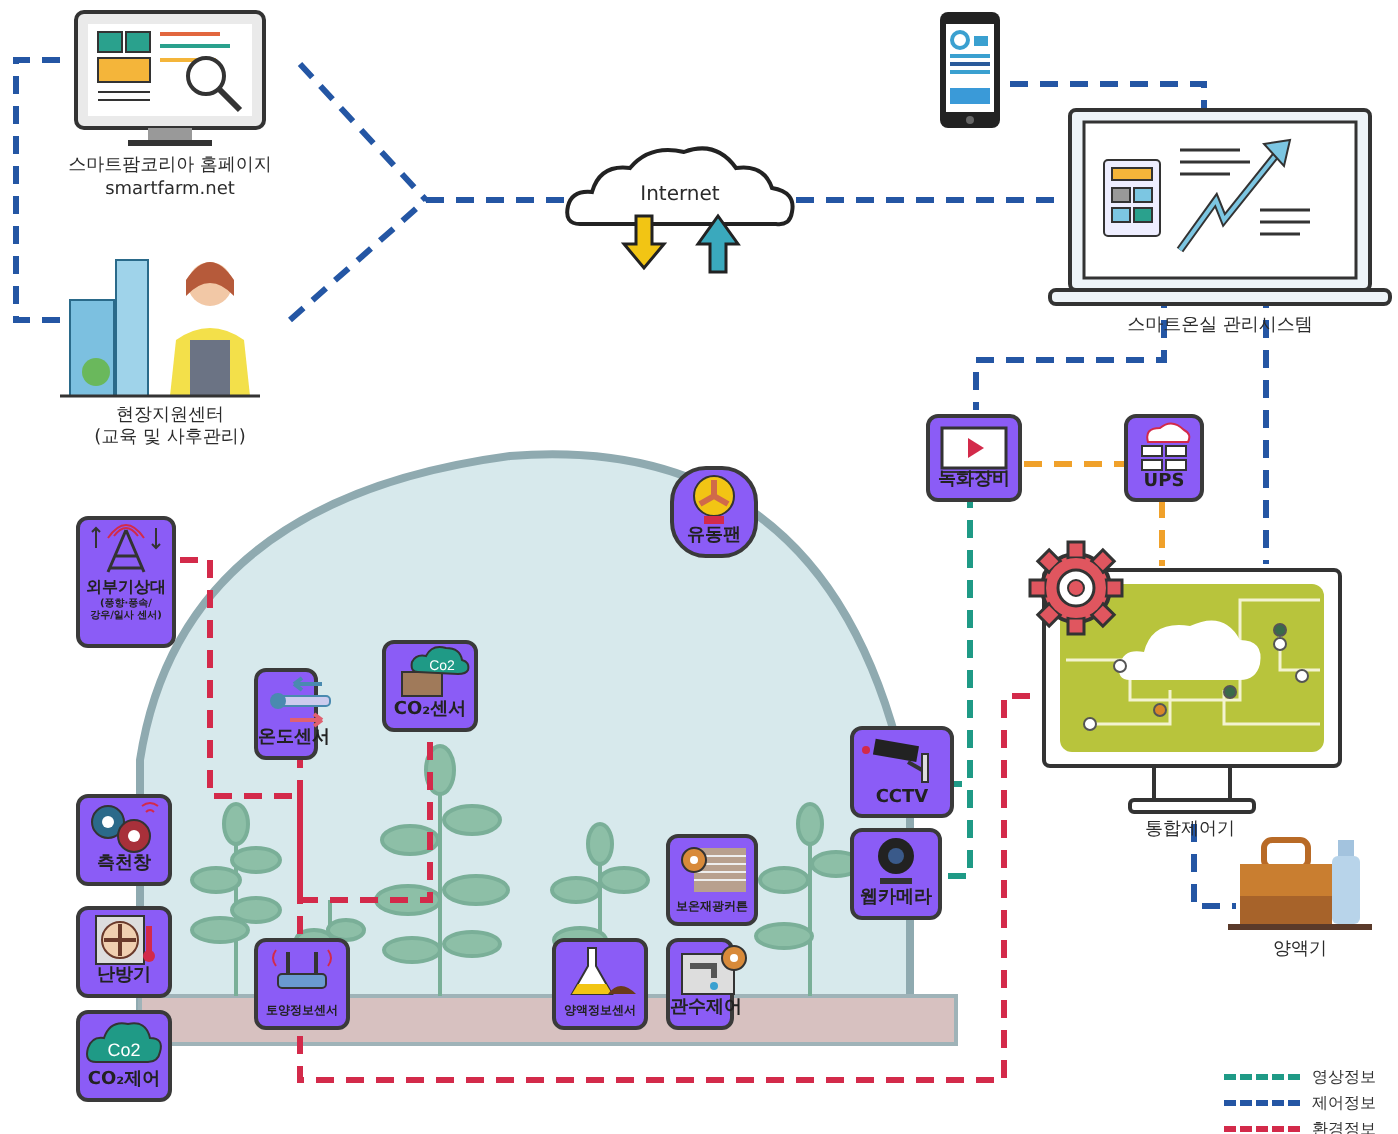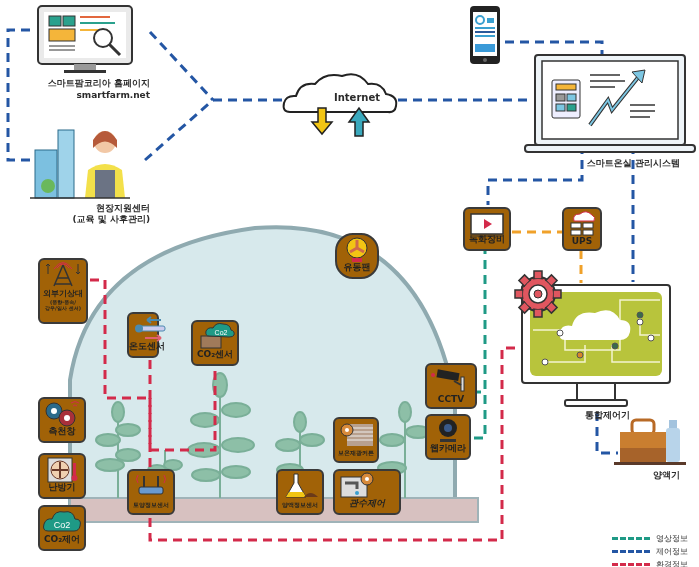--- a/index.html
+++ b/index.html
@@ -1,19 +1,19 @@
 <!DOCTYPE html>
 <html><head>
 <meta charset="utf-8">
 <style>
   html,body{margin:0;padding:0;background:#ffffff;}
   body{width:699px;height:567px;position:relative;overflow:hidden;font-family:"DejaVu Sans","Liberation Sans",sans-serif;color:#222;}
   #canvas{position:absolute;left:0;top:0;width:699px;height:567px;}
-  .lbl{position:absolute;font-weight:bold;font-size:9px;color:#2b2b2b;text-align:right;white-space:nowrap;line-height:1.25;}
-  .box{position:absolute;background:#a16207;border:2px solid #3a3a3a;border-radius:6px;box-sizing:border-box;}
+  .lbl{position:absolute;font-weight:normal;font-size:9px;color:#2b2b2b;text-align:center;white-space:nowrap;line-height:1.25;}
+  .box{position:absolute;background:#8b5cf6;border:2px solid #3a3a3a;border-radius:6px;box-sizing:border-box;}
   .box .cap{position:absolute;left:0;right:0;bottom:3px;font-weight:bold;font-size:9px;text-align:center;white-space:nowrap;color:#222;}
   .box .cap.small{font-size:6px;}
   .box svg{position:absolute;left:0;top:0;}
   .legend{position:absolute;left:612px;top:532px;font-size:8px;color:#333;}
   .legend .row{display:flex;align-items:center;height:13px;}
   .legend .dash{width:38px;height:0;border-top:3px dashed;margin-right:6px;}
   .sublbl{font-size:5px;font-weight:bold;line-height:1.2;}
 </style>
 </head>
 <body>
@@ -266,21 +266,21 @@
     </svg>
   <div class="cap">난방기</div>
 </div>
 <div class="box" style="left:38px;top:505px;width:48px;height:46px;">
   <svg width="44" height="28">
       <path d="M8 24 Q2 24 4 17 Q6 11 12 12 Q15 3 24 5 Q33 3 35 12 Q42 12 40 19 Q39 24 34 24 Z" fill="#1f9a86" stroke="#333"></path>
       <text x="22" y="21" font-size="9" fill="#fff" text-anchor="middle" font-family="Liberation Sans, sans-serif">Co2</text>
     </svg>
   <div class="cap">CO₂제어</div>
 </div>
-<div class="box" style="left:127px;top:312px;width:32px;height:46px;text-decoration:underline;">
+<div class="box" style="left:127px;top:334px;width:32px;height:46px;text-decoration:underline;">
   <svg width="44" height="30">
       <path d="M18 6 L32 6 M18 6 L22 3 M18 6 L22 9" stroke="#4a8ab0" stroke-width="2" fill="none"></path>
       <rect x="10" y="12" width="26" height="5" rx="2" fill="#cce" stroke="#4a8ab0"></rect>
       <circle cx="10" cy="14.5" r="4" fill="#4a8ab0"></circle>
       <path d="M16 24 L32 24 M32 24 L28 21 M32 24 L28 27" stroke="#e06070" stroke-width="2" fill="none"></path>
     </svg>
   <div class="cap">온도센서</div>
 </div>
 <div class="box" style="left:191px;top:320px;width:48px;height:46px;">
   <svg width="44" height="30">
@@ -339,21 +339,21 @@
   <div class="cap small">토양정보센서</div>
 </div>
 <div class="box" style="left:276px;top:469px;width:48px;height:46px;">
   <svg width="44" height="30">
       <path d="M16 3 L16 12 L8 26 L28 26 L20 12 L20 3 Z" fill="#fff" stroke="#333"></path>
       <path d="M11 21 L25 21 L28 26 L8 26 Z" fill="#f2c514"></path>
       <path d="M26 26 Q32 18 40 26 Z" fill="#6a3a1a"></path>
     </svg>
   <div class="cap small">양액정보센서</div>
 </div>
-<div class="box" style="left:333px;top:469px;width:68px;height:46px;font-style:italic;">
+<div class="box" style="left:333px;top:469px;width:34px;height:46px;">
   <svg width="42" height="30">
       <rect x="6" y="6" width="26" height="20" fill="#ddd" stroke="#333"></rect>
       <path d="M10 12 L22 12 L22 18" stroke="#555" stroke-width="3" fill="none"></path>
       <circle cx="22" cy="22" r="2" fill="#3aa0d0"></circle>
       <circle cx="32" cy="8" r="6" fill="#d88a3a" stroke="#333"></circle>
       <circle cx="32" cy="8" r="2" fill="#fff"></circle>
     </svg>
   <div class="cap">관수제어</div>
 </div>
 

